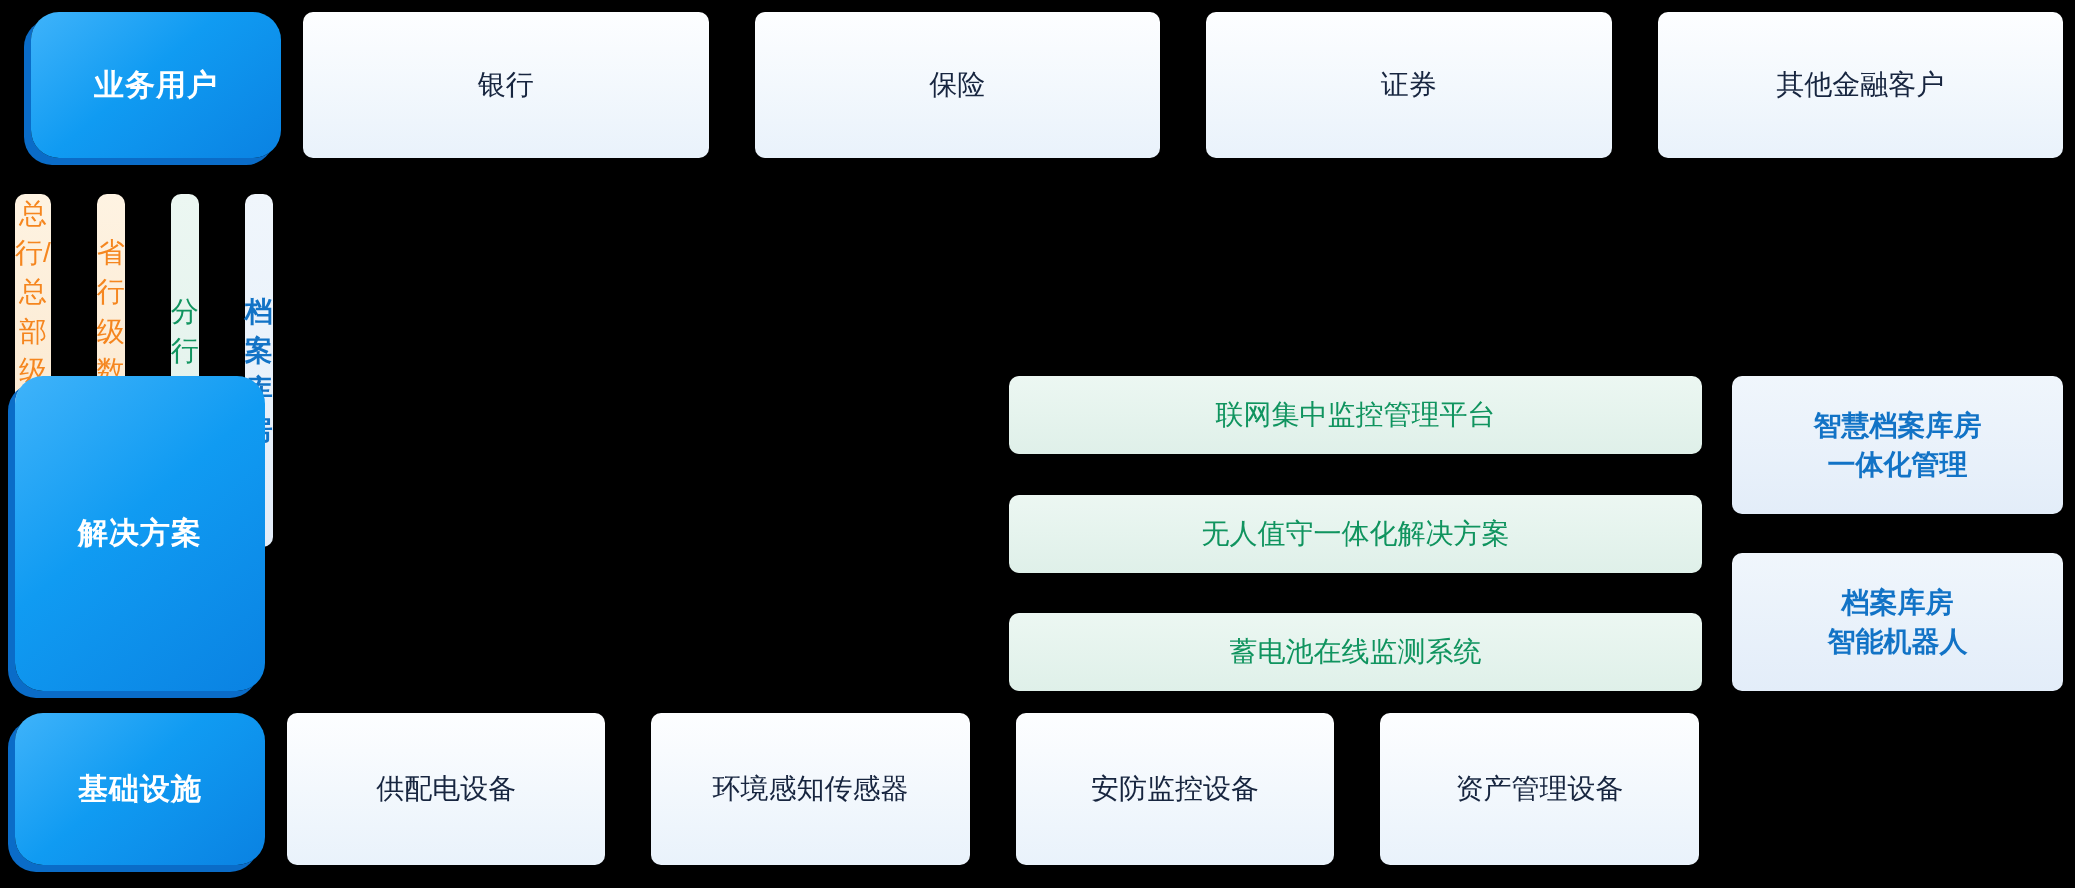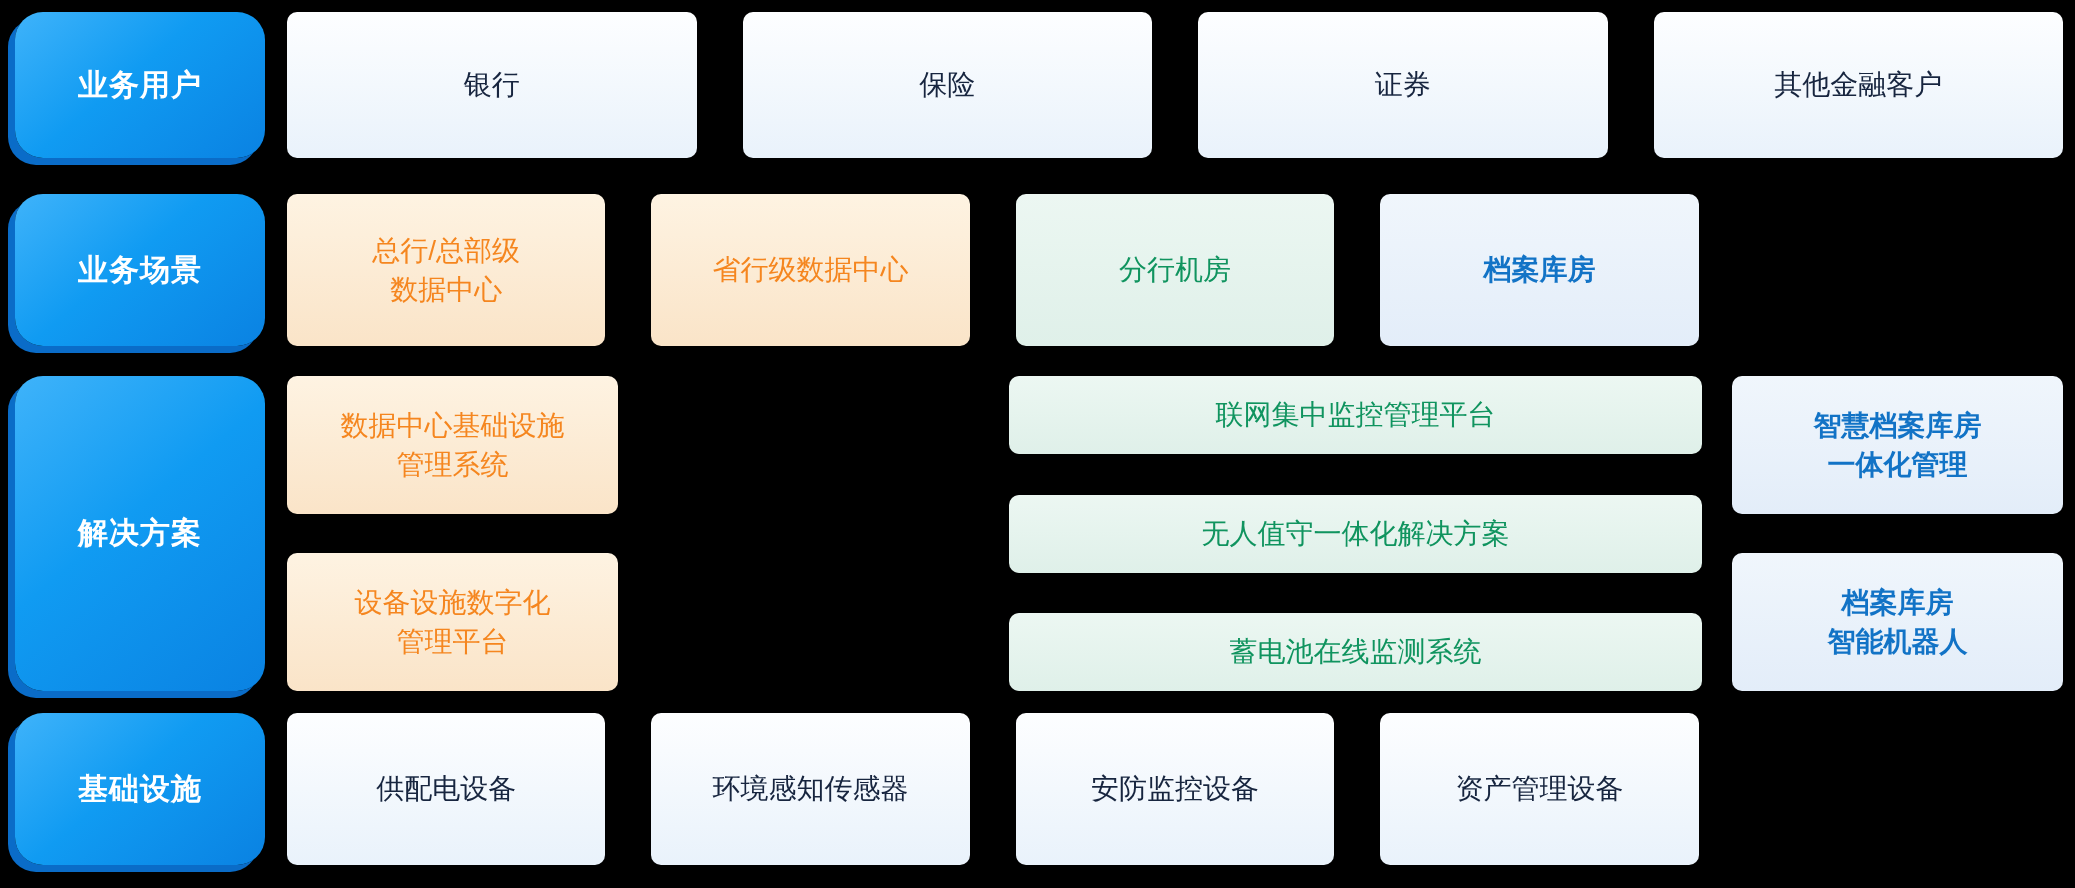--- a/index.html
+++ b/index.html
@@ -15,21 +15,21 @@
     background: #000000;
     box-sizing: border-box;
     padding: 12px 12px 0 15px;
     overflow: hidden;
   }
   .row {
     display: grid;
     grid-template-columns: 250px 1fr;
     column-gap: 22px;
   }
-  .row-users   { height: 146px; margin-bottom: 36px; }
+  .row-users   { height: 146px; margin-bottom: 36px; margin-left: 16px; }
   .row-scen    { height: 152px; margin-bottom: 30px; }
   .row-sol     { height: 315px; margin-bottom: 22px; }
   .row-infra   { height: 152px; }
 
   .row-label {
     background: linear-gradient(140deg, #3FB3FA 0%, #109BF2 45%, #0A82E2 100%);
     border-radius: 28px;
     box-shadow: -7px 7px 0 0 #0A6CC8;
     color: #ffffff;
     font-size: 30px;
@@ -103,40 +103,33 @@
     <div class="row-label">业务用户</div>
     <div class="cells cells-4">
       <div class="cell theme-plain">银行</div>
       <div class="cell theme-plain">保险</div>
       <div class="cell theme-plain">证券</div>
       <div class="cell theme-plain">其他金融客户</div>
     </div>
   </div>
 
   <div class="row row-scen">
-    <div class="row-label">业务场景</div>
     <div class="cells cells-5">
       <div class="cell theme-orange">总行/总部级
 数据中心</div>
       <div class="cell theme-orange">省行级数据中心</div>
       <div class="cell theme-green">分行机房</div>
       <div class="cell theme-lightblue">档案库房</div>
     </div>
   </div>
 
   <div class="row row-sol">
     <div class="row-label">解决方案</div>
     <div class="sol-grid">
 
-      <div class="sol-col sol-pair">
-        <div class="cell theme-orange">数据中心基础设施
-管理系统</div>
-        <div class="cell theme-orange">设备设施数字化
-管理平台</div>
-      </div>
 
 
       <div class="sol-col sol-col-wide">
         <div class="cell theme-green">联网集中监控管理平台</div>
         <div class="cell theme-green">无人值守一体化解决方案</div>
         <div class="cell theme-green">蓄电池在线监测系统</div>
       </div>
 
       <div class="sol-col sol-pair">
         <div class="cell theme-lightblue">智慧档案库房

